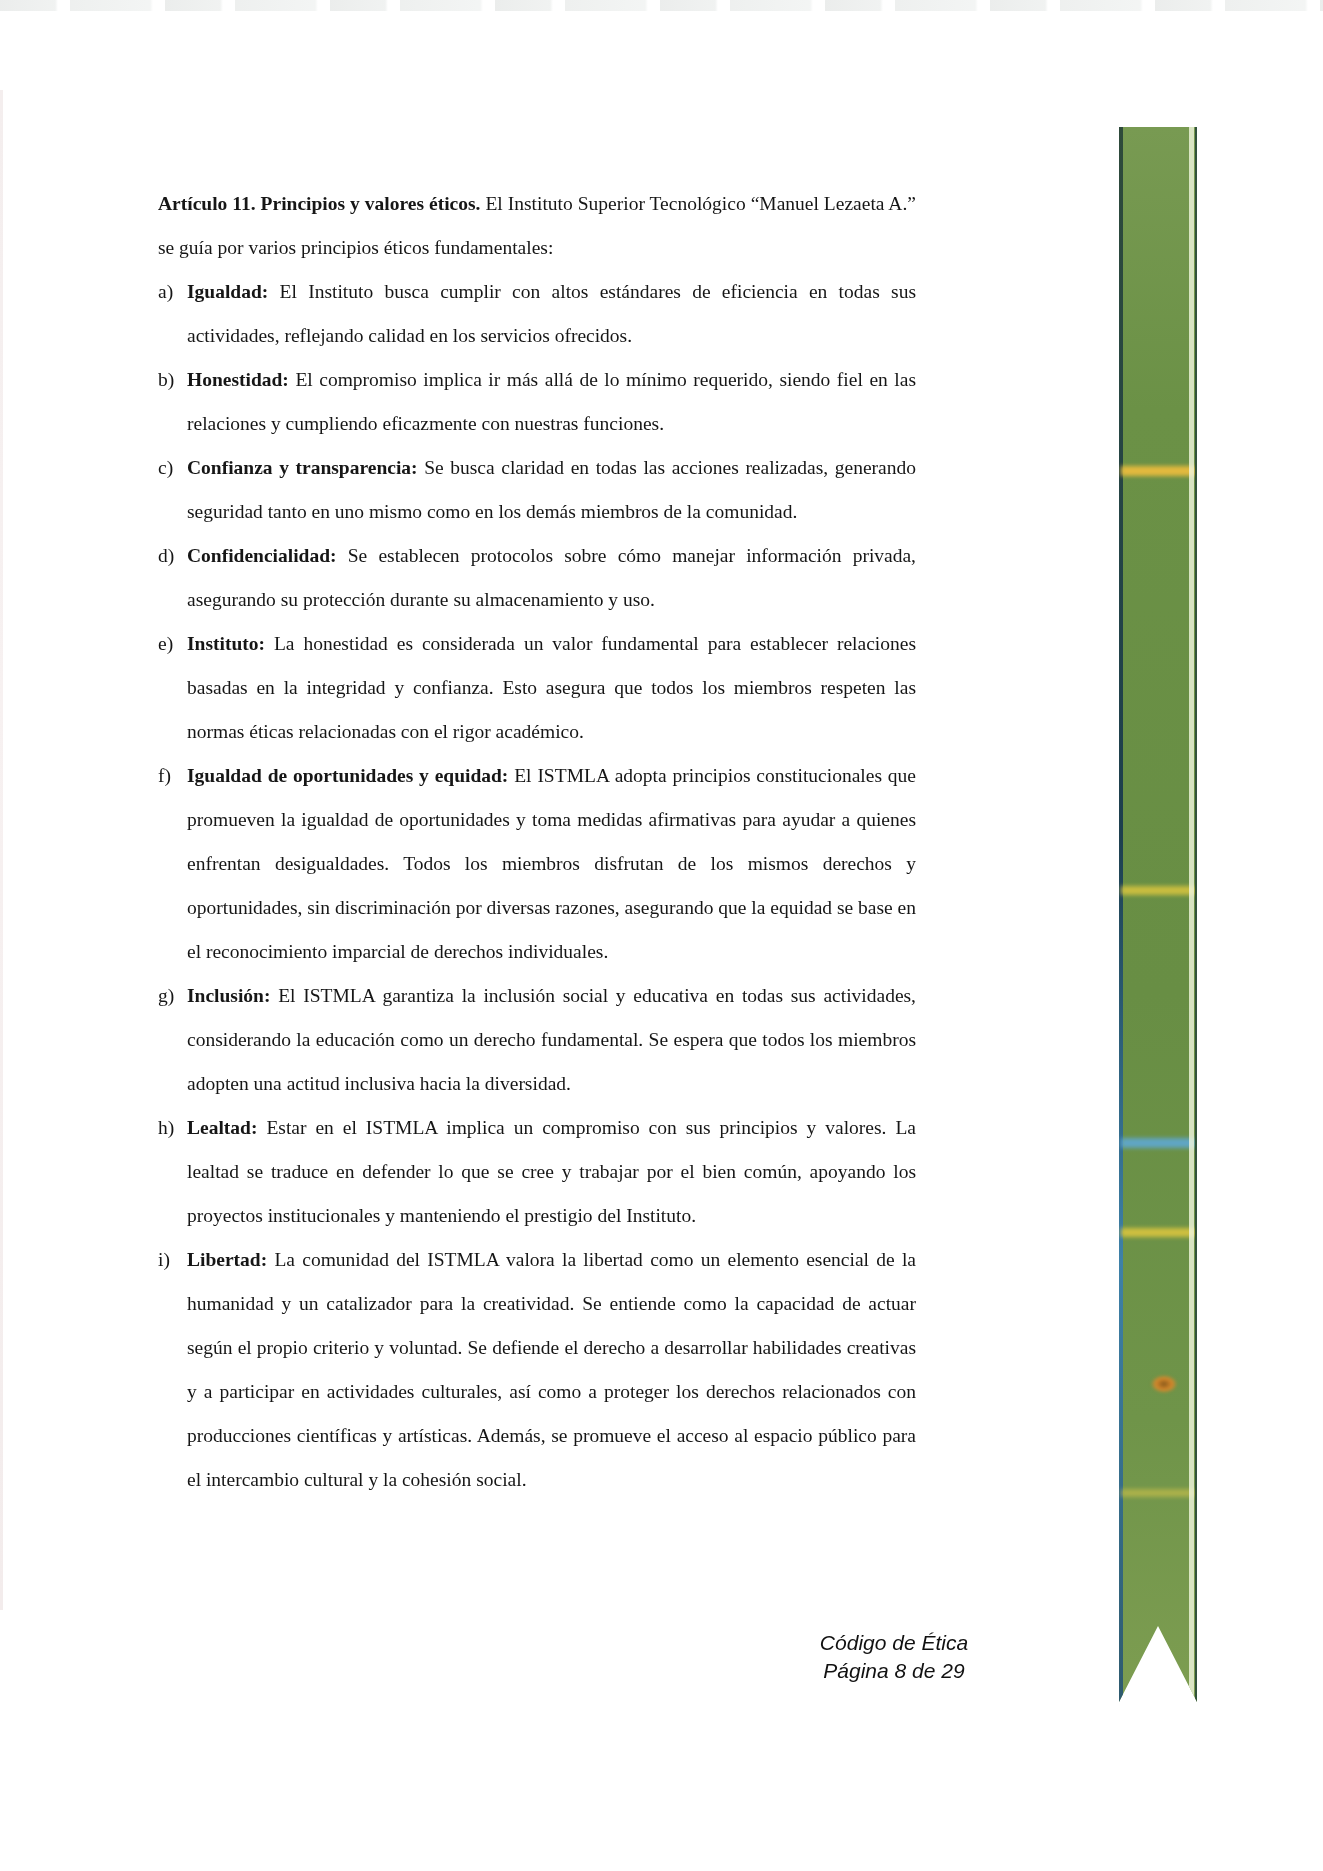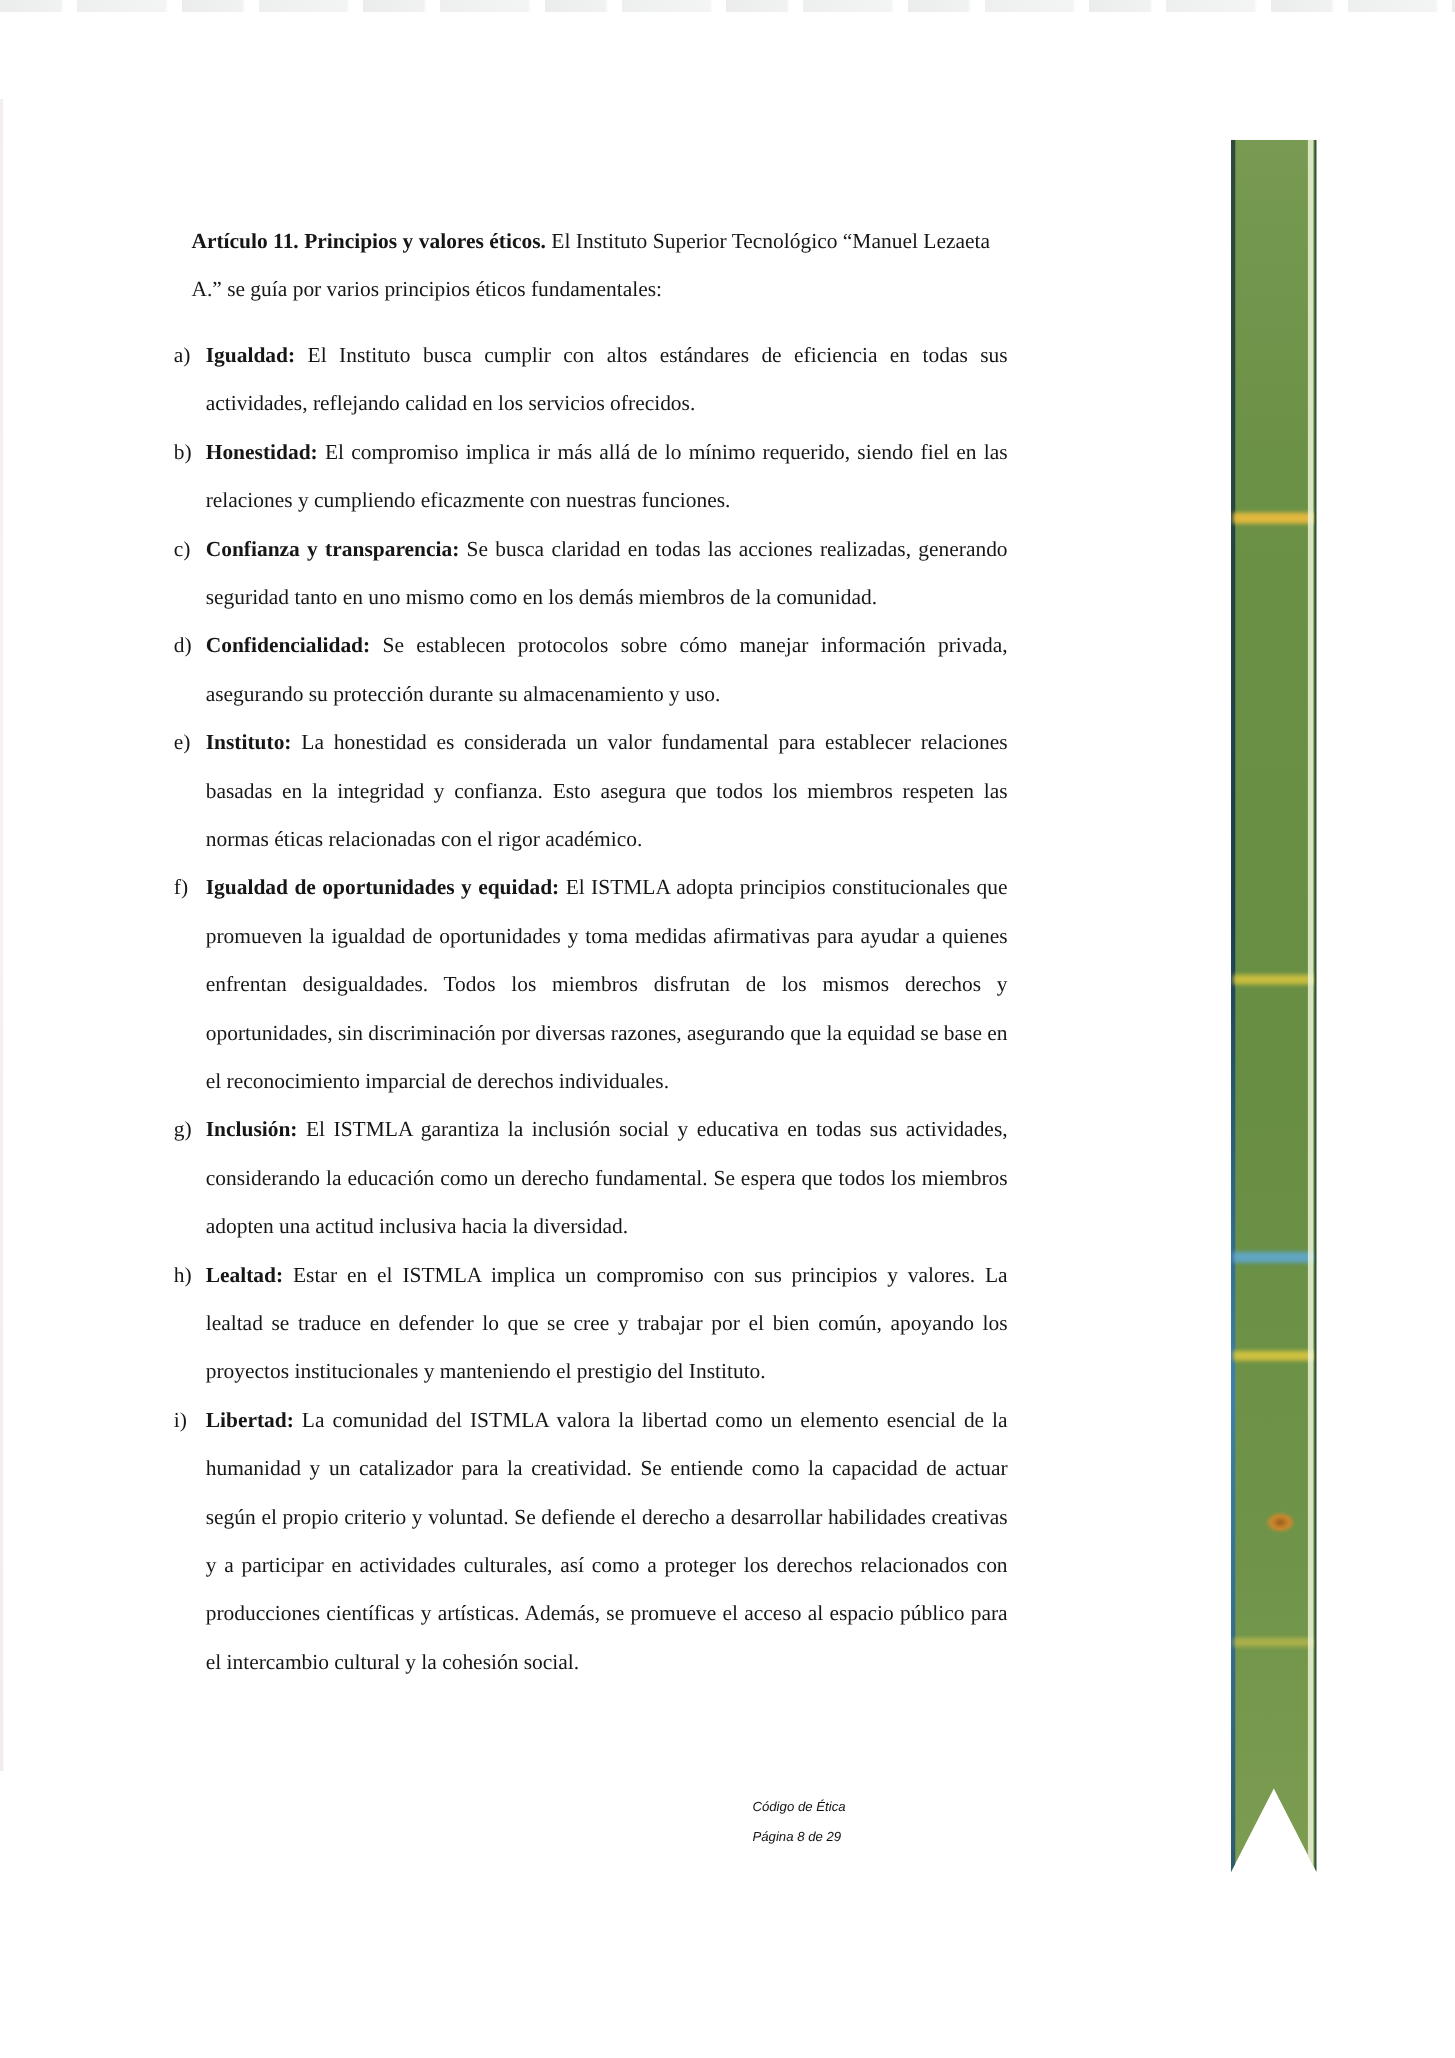--- a/index.html
+++ b/index.html
@@ -19,29 +19,29 @@
   .left-artifact{
     position:absolute;left:0;top:90px;width:3px;height:1520px;
     background:linear-gradient(180deg,#f4eeee,#f7f1f1 40%,#f3ecec);
   }
   
   .content{
     position:absolute;left:158px;top:182px;width:758px;
     font-size:19.5px;line-height:44px;color:#161616;
     text-align:justify;
   }
-  .content p{margin:16px;}
+  .content p{margin:0;}
   .b{font-weight:bold;}
   .item{position:relative;padding-left:29px;}
   .item .letter{position:absolute;left:0;top:0;}
   
   .footer{
     position:absolute;right:219px;top:1629px;width:420px;
-    text-align:left;font-family:"Liberation Sans", sans-serif;
-    font-style:italic;font-size:12px;line-height:27.5px;color:#111;
+    text-align:center;font-family:"Liberation Sans", sans-serif;
+    font-style:italic;font-size:21px;line-height:27.5px;color:#111;
   }
   
   .ribbon{
     position:absolute;left:1119px;top:127px;width:78px;height:1575px;
     background:linear-gradient(180deg,#789a52 0%,#6b9146 18%,#688e44 55%,#6f9449 82%,#7d9d51 100%);
     clip-path:polygon(0 0,100% 0,100% 100%,50% calc(100% - 76px),0 100%);
     box-shadow:-2px 0 0 rgba(205,215,220,.55), 2px 0 0 rgba(215,222,218,.5);
   }
   .ribbon>div{position:absolute;}
   .rb-left{left:0;top:0;width:4px;height:100%;

